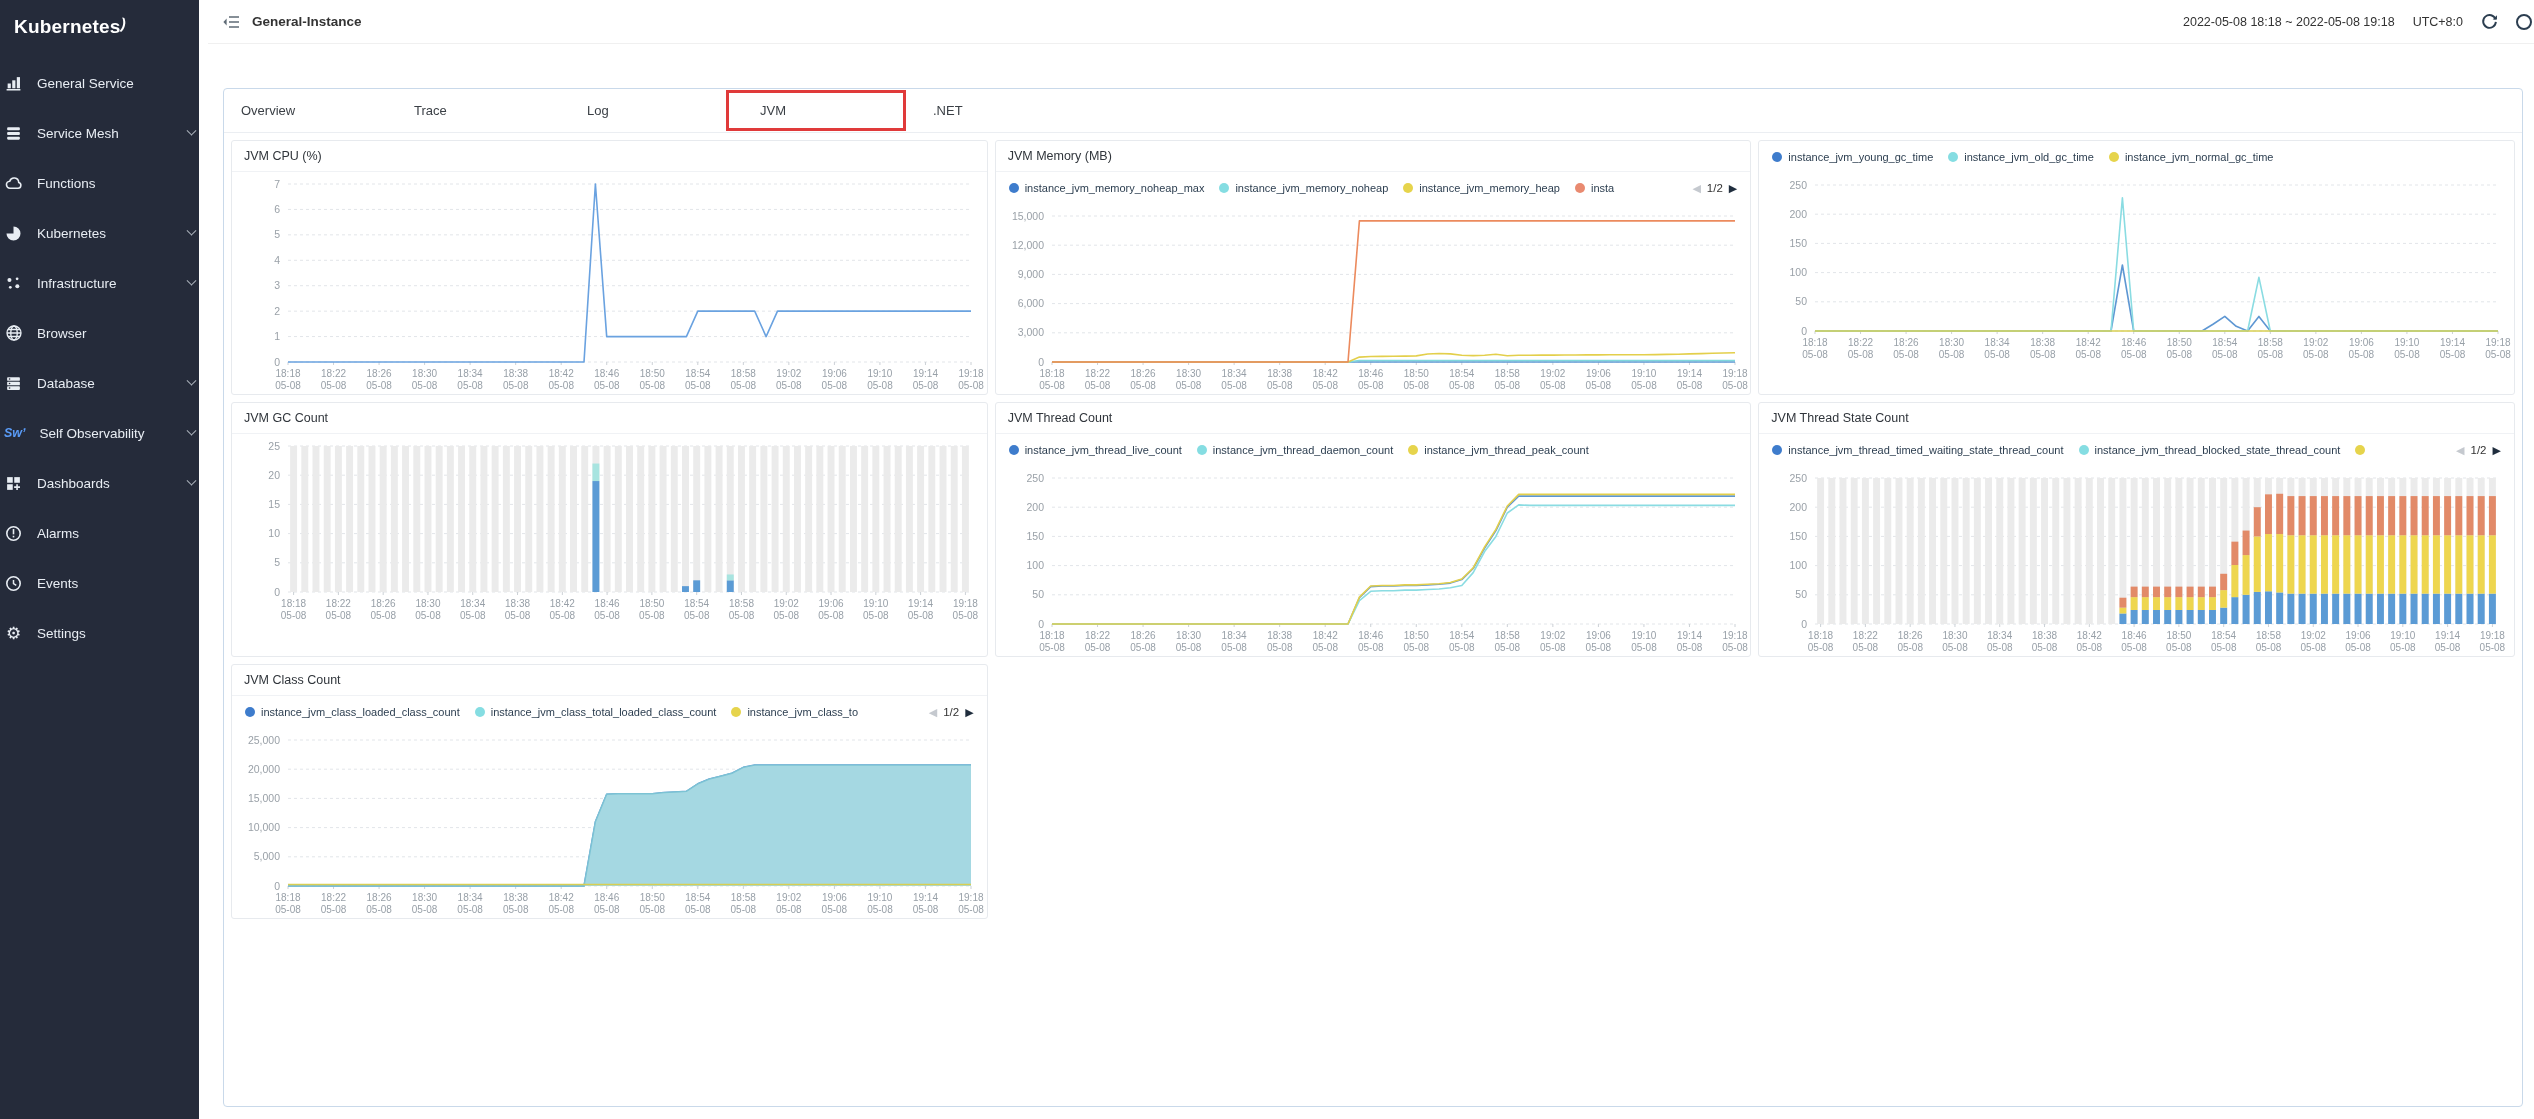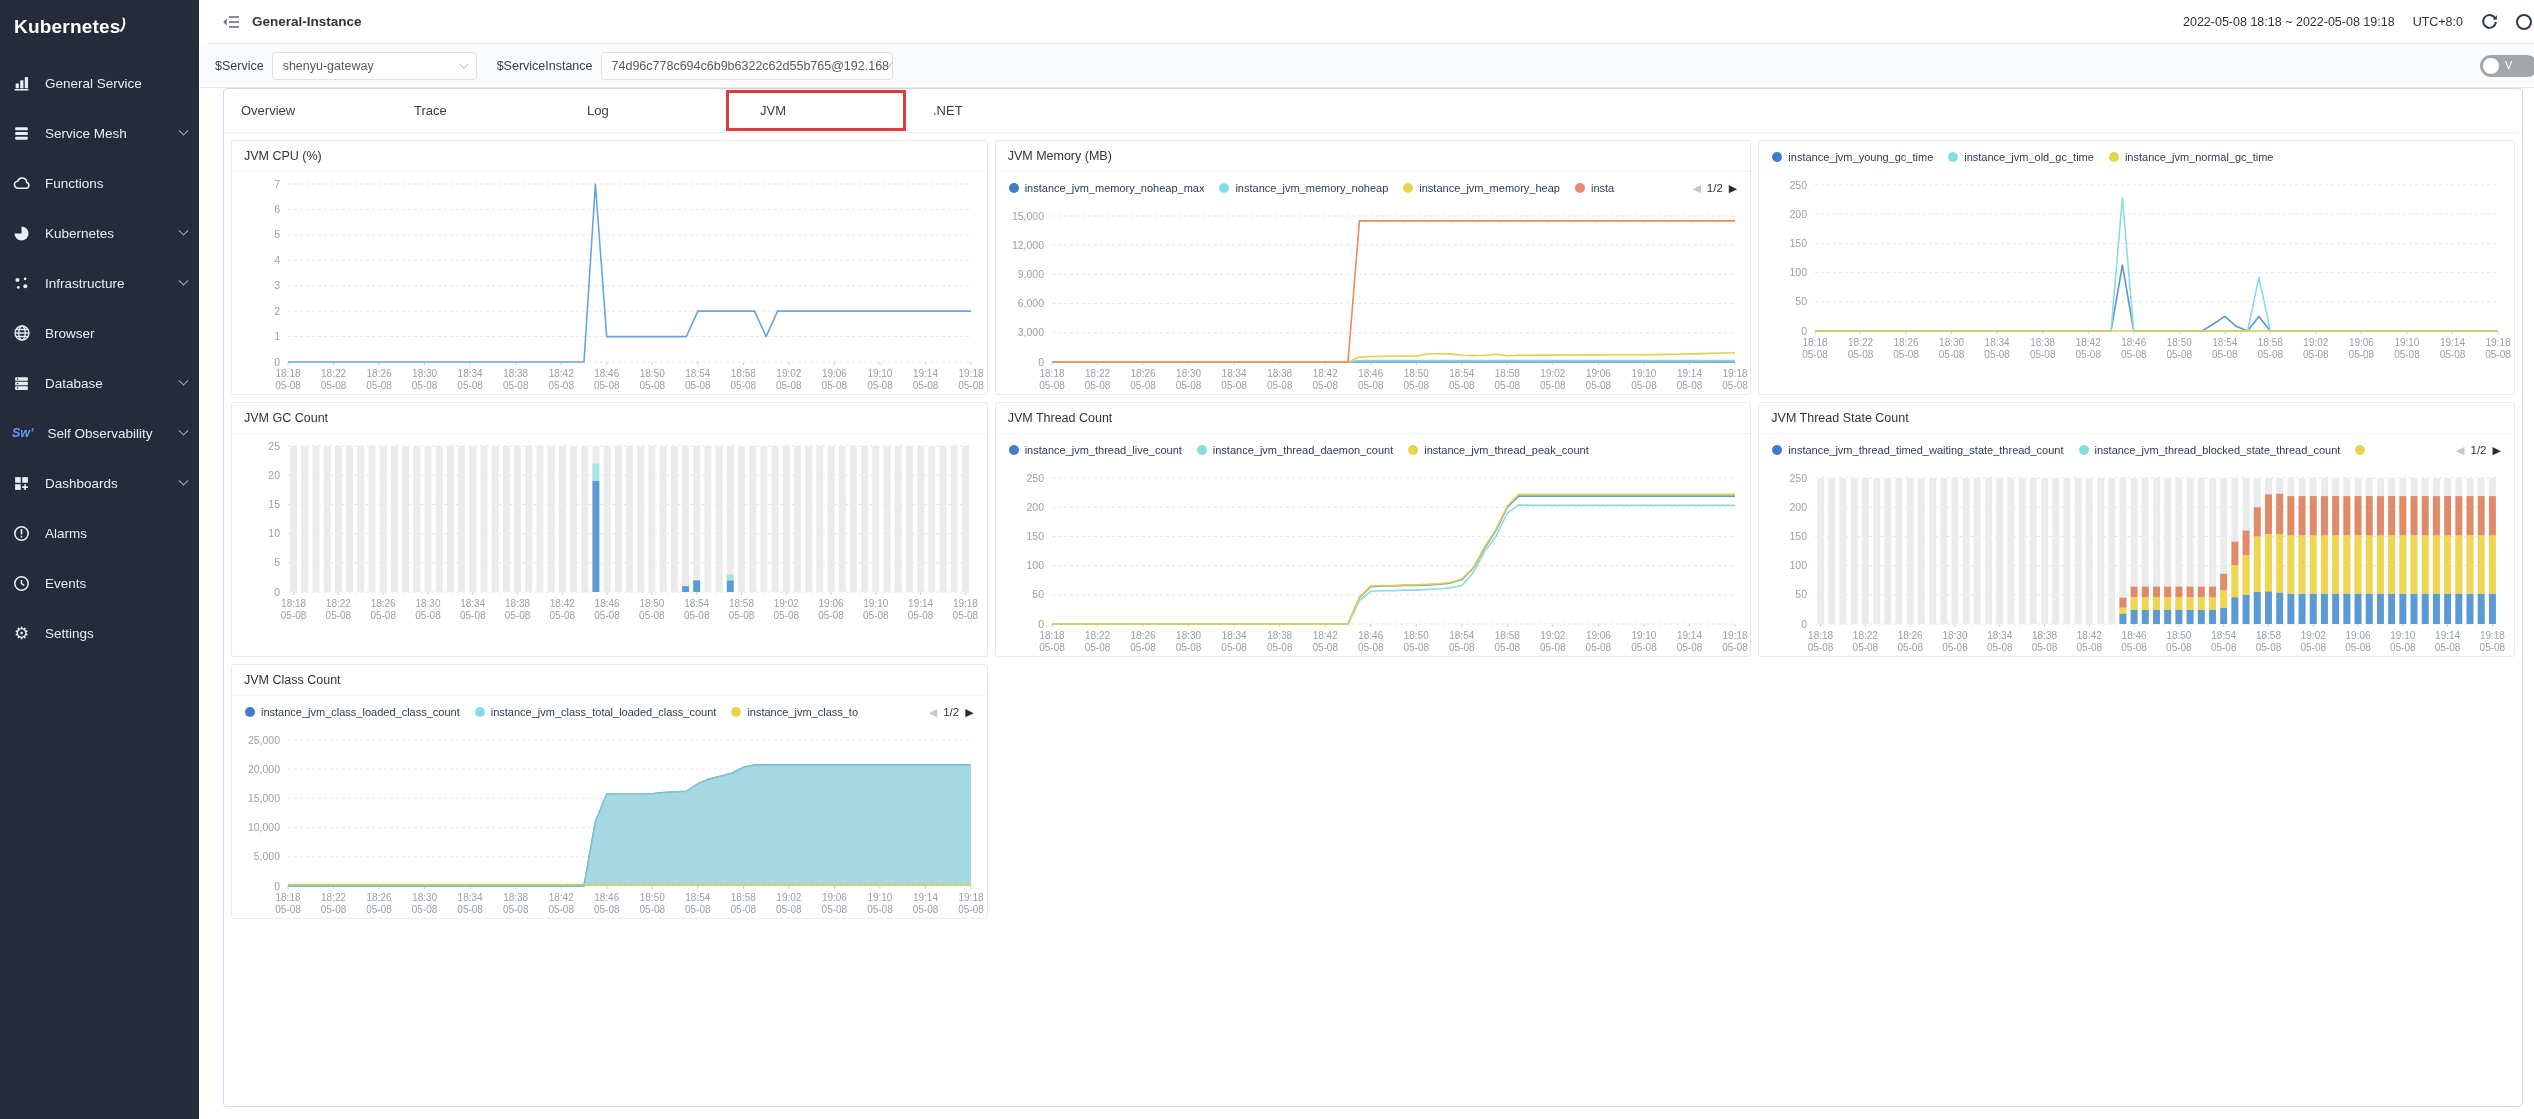--- a/index.html
+++ b/index.html
@@ -6,21 +6,21 @@
   html,body { width:2534px; height:1119px; overflow:hidden; background:#fff;
     font-family:"Liberation Sans", sans-serif; color:#333; }
   .app { position:relative; width:2534px; height:1119px; }
 
   
   .sidebar { position:absolute; left:0; top:0; width:199px; height:100%;
     background:#252b3a; color:#e8edf3; z-index:5; }
   .logo { padding:16px 14px 14px 14px; font-size:19px; font-weight:bold; color:#fff; letter-spacing:.2px; }
   .logo .mark { font-weight:bold; display:inline-block; transform:translateY(-4px) rotate(12deg); font-size:15px; }
   .menu { margin-top:6px; }
-  .menu-item { display:flex; align-items:center; height:50px; padding:0 12px; gap:14px;
+  .menu-item { display:flex; align-items:center; height:50px; padding:0 4px; gap:14px;
     font-size:13.5px; color:#e8edf3; cursor:pointer;text-align:center; }
   .mi-icon { width:19px; height:19px; display:flex; align-items:center; justify-content:center; flex:none; }
   .mi-icon.sw-text { color:#5a9cf8; font-weight:bold; font-size:12.5px; font-style:italic; width:auto; }
   .mi-label { white-space:nowrap; }
   .chev { width:7px; height:7px; border-right:1.5px solid #aeb6bf; border-bottom:1.5px solid #aeb6bf;
     transform:rotate(45deg) translate(-2px,-2px); margin-left:auto; flex:none; }
   .gear-glyph { font-size:17px; color:#e8edf3; line-height:1; }
 
   
   .main { position:absolute; left:199px; top:0; right:0; bottom:0; background:#fff; }
@@ -227,36 +227,20 @@
         <span style="display:flex;">
           <svg width="17" height="17" viewBox="0 0 16 16">
               <path d="M13.7 6A6 6 0 1 0 14 8.4" fill="none" stroke="#2c3e50" stroke-width="1.8"></path>
               <path d="M15 2.2v4h-4z" fill="#2c3e50"></path>
             </svg>
         </span>
         <span class="half-circle"></span>
       </span>
     </div>
 
-    <div class="selector-row">
-      <span class="sel-label">$Service</span>
-      <span class="dropdown dd-service">
-        <span>shenyu-gateway</span>
-        <span class="dd-chev"></span>
-      </span>
-      <span class="sel-label">$ServiceInstance</span>
-      <span class="dropdown dd-instance">
-        <span>74d96c778c694c6b9b6322c62d55b765@192.168</span>
-        <span class="dd-chev"></span>
-      </span>
-      <span class="toggle">
-        <span class="knob"></span>
-        <span class="toggle-label">V</span>
-      </span>
-    </div>
 
     <div class="board">
       <div class="tabbar">
         <div class="tab">Overview</div>
           <div class="tab">Trace</div>
           <div class="tab">Log</div>
           <div class="tab">JVM</div>
           <div class="tab">.NET</div>
           <div class="red-box"></div>
       </div>

